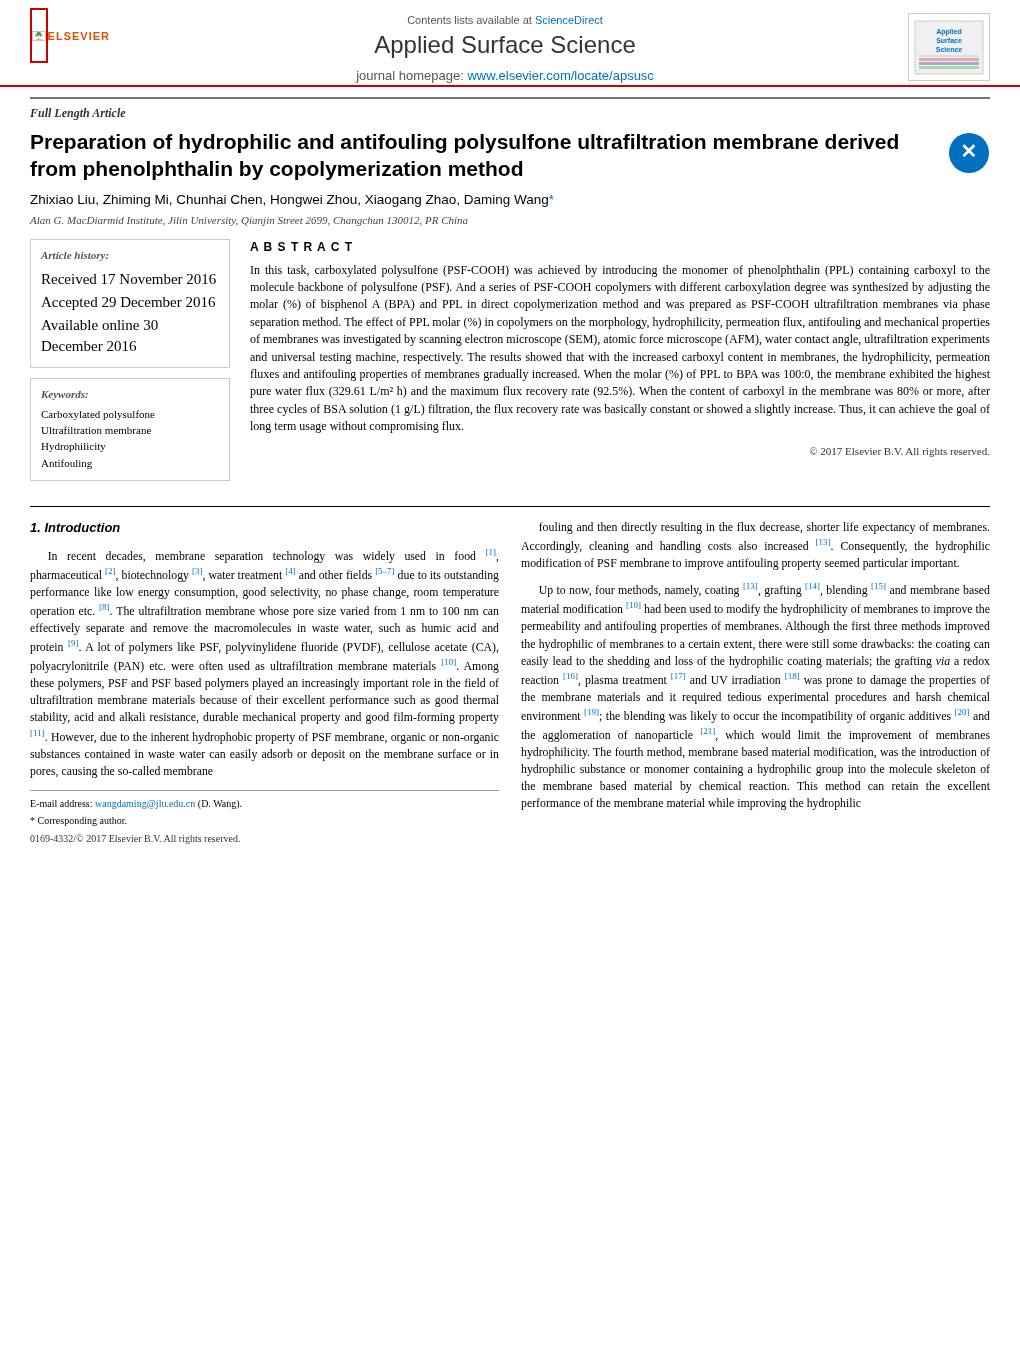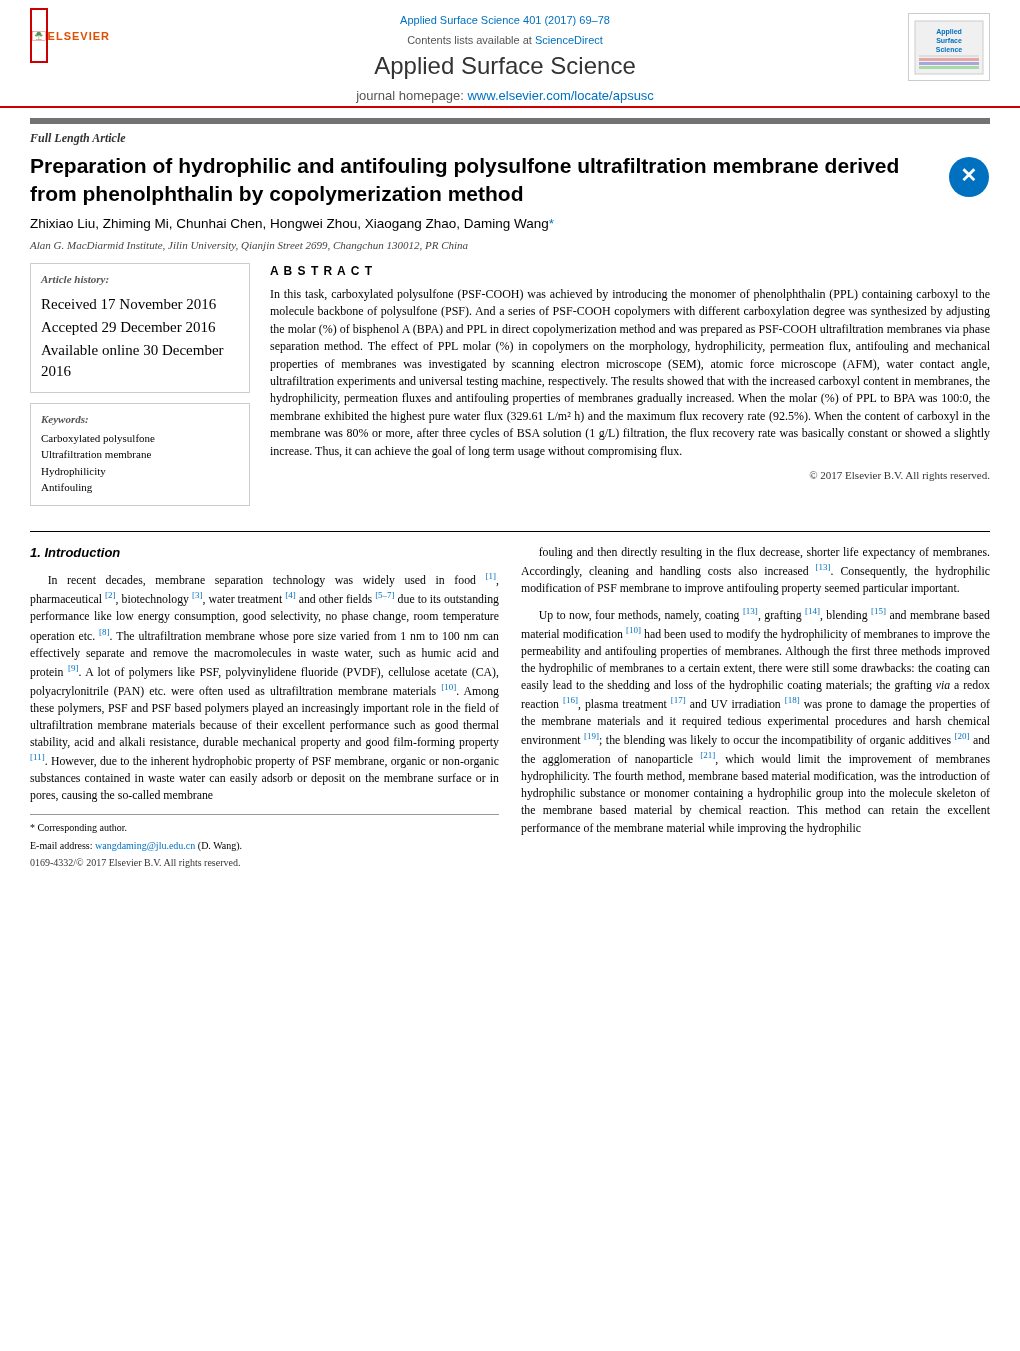--- a/index.html
+++ b/index.html
@@ -115,21 +115,21 @@
     .article-body {
       padding: 10px 30px 20px 30px;
     }
 
     .article-type {
       font-size: 12px;
       font-weight: bold;
       font-style: italic;
       color: #333;
       margin-bottom: 6px;
-      border-top: 6px solid #737373;
+      border-top: 2px solid #737373;
       padding-top: 6px;
     }
 
     .article-title-section {
       display: flex;
       align-items: flex-start;
       margin-bottom: 8px;
     }
     .article-title {
       font-size: 21px;
@@ -167,21 +167,21 @@
       margin-bottom: 10px;
     }
 
     
     .two-col {
       display: flex;
       gap: 20px;
       margin-top: 8px;
     }
     .col-left {
-      width: 220px;
+      width: 200px;
       flex-shrink: 0;
     }
     .col-right {
       flex: 1;
     }
 
     .section-box {
       border: 1px solid #ccc;
       padding: 8px 10px;
       margin-bottom: 10px;
@@ -327,23 +327,20 @@
             <ellipse cx="24" cy="22" rx="8" ry="6" fill="#2a7a2a" opacity="0.7"></ellipse>
             <ellipse cx="48" cy="22" rx="8" ry="6" fill="#2a7a2a" opacity="0.7"></ellipse>
             <text x="36" y="48" text-anchor="middle" font-size="6" fill="#c00" font-family="serif" font-style="italic">ELSEVIER</text>
           </svg>
         </div>
         <div class="elsevier-text">ELSEVIER</div>
       </div>
     </div>
 
     <div class="header-center">
-      <div class="journal-link-top">
-        <span>Applied Surface Science 401 (2017) 69–78</span>
-      </div>
       <div class="contents-line" style="font-size:11px; font-family:Arial,sans-serif; ">
         <span>Contents lists available at</span>
         <span class="sciencedirect-link">ScienceDirect</span>
       </div>
       <div class="journal-title-main">Applied Surface Science</div>
       <div class="journal-homepage" style="font-size:13px; font-family:Arial,sans-serif; color:#555;">
         <span>journal homepage:</span>
         <a>www.elsevier.com/locate/apsusc</a>
       </div>
     </div>
@@ -425,26 +422,26 @@
           <div class="section-heading">
             <span>1.</span>
             <span>Introduction</span>
           </div>
           <p>
             In recent decades, membrane separation technology was widely used in food <span class="ref-link">[1]</span>, pharmaceutical <span class="ref-link">[2]</span>, biotechnology <span class="ref-link">[3]</span>, water treatment <span class="ref-link">[4]</span> and other fields <span class="ref-link">[5–7]</span> due to its outstanding performance like low energy consumption, good selectivity, no phase change, room temperature operation etc. <span class="ref-link">[8]</span>. The ultrafiltration membrane whose pore size varied from 1 nm to 100 nm can effectively separate and remove the macromolecules in waste water, such as humic acid and protein <span class="ref-link">[9]</span>. A lot of polymers like PSF, polyvinylidene fluoride (PVDF), cellulose acetate (CA), polyacrylonitrile (PAN) etc. were often used as ultrafiltration membrane materials <span class="ref-link">[10]</span>. Among these polymers, PSF and PSF based polymers played an increasingly important role in the field of ultrafiltration membrane materials because of their excellent performance such as good thermal stability, acid and alkali resistance, durable mechanical property and good film-forming property <span class="ref-link">[11]</span>. However, due to the inherent hydrophobic property of PSF membrane, organic or non-organic substances contained in waste water can easily adsorb or deposit on the membrane surface or in pores, causing the so-called membrane
           </p>
 
           <div class="footnote-section">
             <div class="footnote-line">
-              <span>* Corresponding author.</span>
-            </div>
-            <div class="footnote-line">
               <span>E-mail address:</span>
               <a class="footnote-link">wangdaming@jlu.edu.cn</a>
               <span>(D. Wang).</span>
+            </div>
+            <div class="footnote-line">
+              <span>* Corresponding author.</span>
             </div>
           </div>
           <div class="issn-line">0169-4332/© 2017 Elsevier B.V. All rights reserved.</div>
         </div>
 
         <div class="main-col">
           <p>
             fouling and then directly resulting in the flux decrease, shorter life expectancy of membranes. Accordingly, cleaning and handling costs also increased <span class="ref-link">[13]</span>. Consequently, the hydrophilic modification of PSF membrane to improve antifouling property seemed particular important.
           </p>
           <p>

